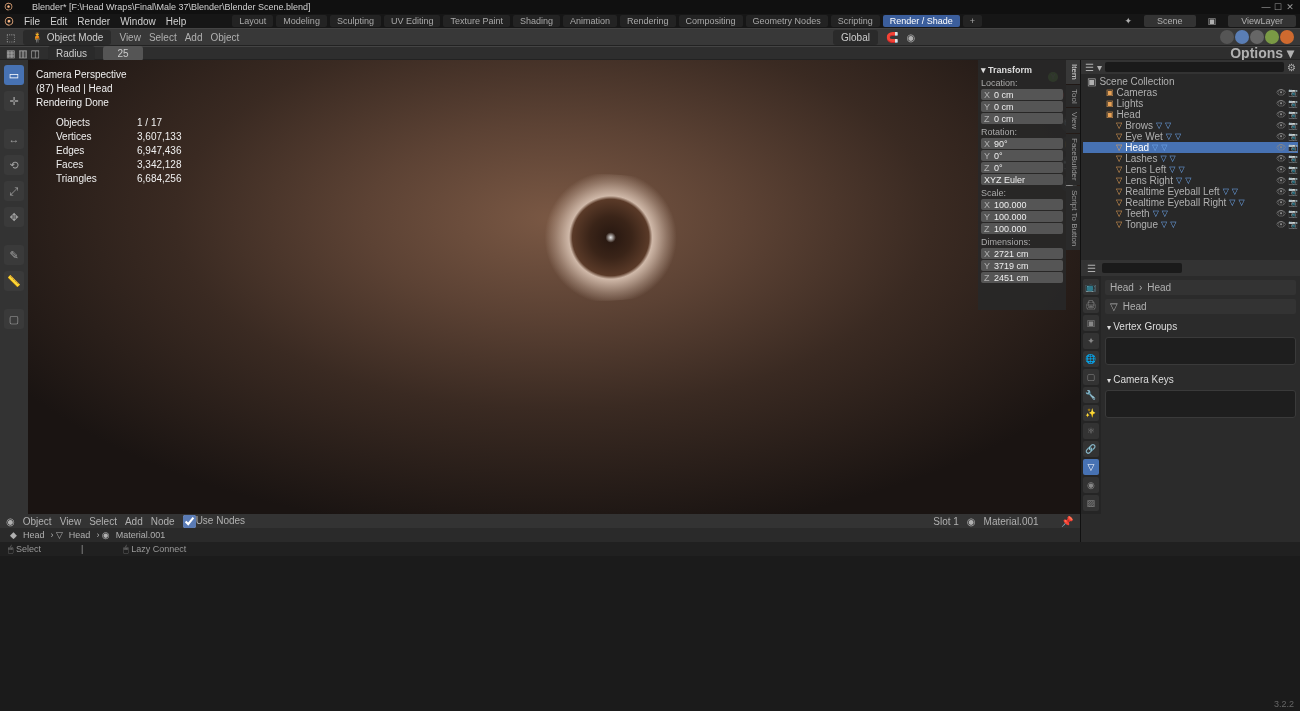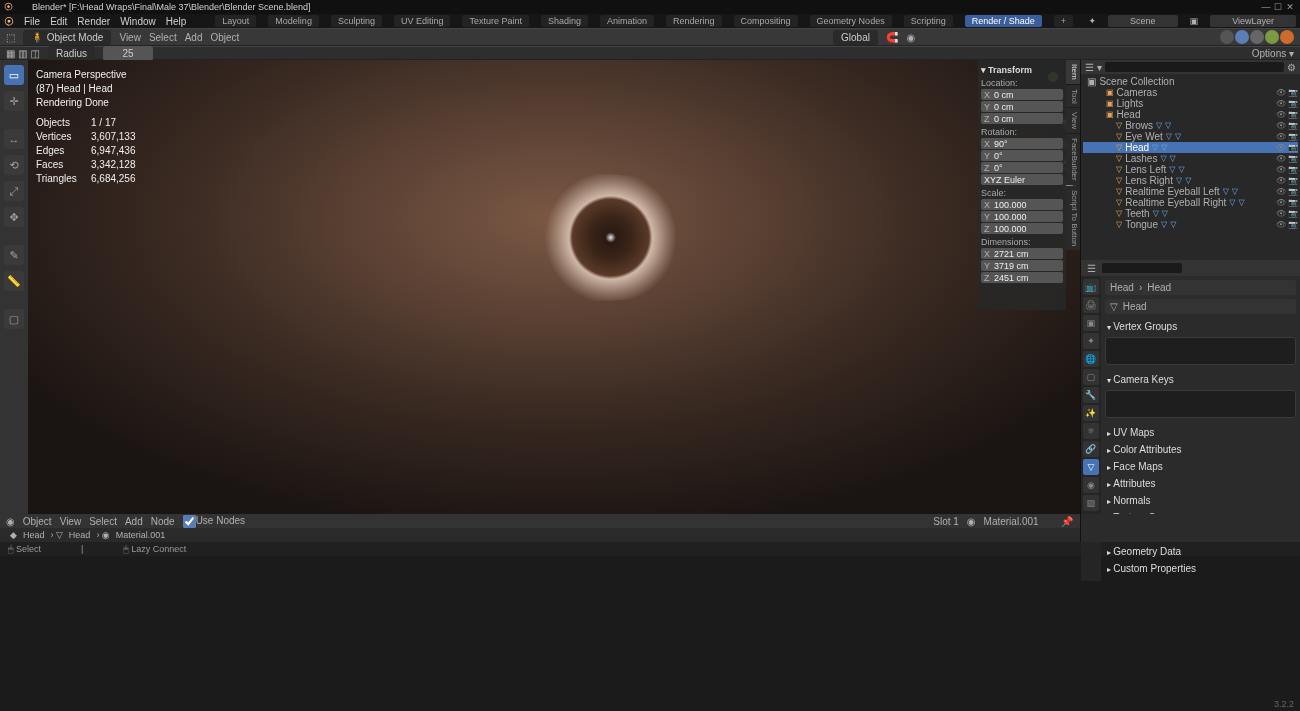--- a/index.html
+++ b/index.html
@@ -3,35 +3,35 @@
 <meta charset="utf-8">
 <style>
 * { margin: 0; padding: 0; box-sizing: border-box; font-family: -apple-system, "Segoe UI", sans-serif; }
 body { background: #1b1b1b; color: #b0b0b0; font-size: 10px; overflow: hidden; width: 1300px; height: 711px; }
 .titlebar { height: 14px; background: #101010; color: #d0d0d0; display: flex; align-items: center; padding: 0 4px; font-size: 9px; }
 .titlebar .spacer { flex: 1; }
 .win-btns span { display:inline-block; width:12px; text-align:center; color:#999; }
 .topbar { height: 14px; background: #161616; display: flex; align-items: center; padding: 0 4px; gap: 10px; font-size: 10px; }
 .topbar .logo { color: #fb8; }
 .topbar .menu-item { color: #d0d0d0; }
-.workspaces { flex:1; display:flex; gap:12px; margin-left:19px; }
+.workspaces { flex:1; display:flex; gap:3px; margin-left:36px; }
 .workspaces .ws { background:#232323; color:#a8a8a8; padding:1px 7px; border-radius:2px; font-size:9px; }
 .workspaces .ws.active { background:#3b5e9c; color:#fff; }
 .topbar-right { display:flex; gap:12px; font-size:9px; color:#b0b0b0; align-items:center;}
-.hdr-field{ background:#333; padding:1px 22px; border-radius:2px; }
+.hdr-field{ background:#333; padding:1px 13px; border-radius:2px; }
 .toolrow { height:18px; background:#383838; display:flex; align-items:center; gap:8px; padding:0 6px; font-size:10px; border-top:1px solid #444; border-bottom:1px solid #222;}
 .toolrow .dropdown{ background:#2a2a2a; padding:2px 8px; border-radius:3px; color:#ccc;}
 .main { display:flex; height: 454px; }
 .left-tool-strip { width:28px; background:#333; display:flex; flex-direction:column; align-items:center; gap:6px; padding-top:5px;}
 .left-tool-strip .tl{ width:20px; height:20px; background:#3a3a3a; border-radius:3px; display:flex; align-items:center; justify-content:center; font-size:11px; color:#a0a0a0;}
 .left-tool-strip .tl.active{ background:#4772b3; color:#fff;}
 .viewport { flex:1; position:relative; background: radial-gradient(ellipse 60% 70% at 50% 35%, #7a5844 0%, #5c4234 30%, #3a2a22 60%, #1a1412 100%); overflow:hidden;}
 .viewport::before{ content:""; position:absolute; left:40%; top:25%; width:28%; height:28%; background: radial-gradient(circle at 55% 50%, #e8e8e8 0%, #2b1a12 3%, #3a2418 12%, #5a3a28 22%, #cfb8a8 24%, rgba(207,184,168,0.4) 32%, transparent 38%); border-radius:50%;}
 .overlay-stats{ position:absolute; left:8px; top:8px; font-size:10px; color:#f0f0f0; line-height:1.4;}
-.overlay-stats .row{ display:flex; gap:0;}
+.overlay-stats .row{ display:flex; gap:26px;margin-left:20px;}
 .overlay-stats .k{ width:55px;}
 .gizmo { position:absolute; right:16px; top:12px; width:40px; height:40px;}
 .gizmo .ax{ position:absolute; width:10px; height:10px; border-radius:50%; font-size:7px; text-align:center; line-height:10px;}
 .gizmo .y{ background:#6ac43a; left:24px; top:0;} .gizmo .z{ background:#3a8ff0; left:15px; top:30;}
 .gizmo .x{ background:#e84f4f; left:30px; top:18px;}
 .viewport-buttons{ position:absolute; right:3px; top:56px; display:flex; flex-direction:column; gap:4px;}
 .viewport-buttons span{ width:16px; height:16px; background:#3a3a3a; border-radius:50%; display:flex; align-items:center; justify-content:center; font-size:9px; color:#aaa;}
 .N-panel{ position:absolute; right:0; top:0; width:98px; height:200px; background:rgba(40,40,40,0.9); font-size:9px; padding:3px;}
 .N-panel .sec-title{ color:#ddd; font-weight:700; margin:2px 0;}
 .N-panel .sub{ color:#aaa; margin-top:3px;}
@@ -131,23 +131,23 @@
     <span style="width:14px;height:14px;border-radius:50%;background:#555;"></span>
     <span style="width:14px;height:14px;border-radius:50%;background:#5a7eb5;"></span>
     <span style="width:14px;height:14px;border-radius:50%;background:#666;"></span>
     <span style="width:14px;height:14px;border-radius:50%;background:#7a9a45;"></span>
     <span style="width:14px;height:14px;border-radius:50%;background:#cf6a2f;"></span>
   </span>
 </div>
 <div class="toolrow" style="height:14px;background:#2e2e2e;">
   <span>▦ ▥ ◫</span>
   <span class="dropdown">Radius</span>
-  <span class="dropdown" style="background:#555;width:50px;text-align:center;">25</span>
+  <span class="dropdown" style="background:#555;width:40px;text-align:center;">25</span>
   <span style="flex:1"></span>
-  <span style="font-size:10px;">Options ▾</span>
+  <span style="font-size:14px;font-weight:bold;">Options ▾</span>
 </div>
 
 <div class="main">
 
   <div class="left-tool-strip">
     <div class="tl active">▭</div>
     <div class="tl">✛</div>
     <div style="height:6px;"></div>
     <div class="tl">↔</div>
     <div class="tl">⟲</div>
@@ -452,31 +452,20 @@
         <div class="props-content">
           <div class="crumb">
             <span>Head</span> › 
             <span>Head</span>
           </div>
           <div class="namebox">▽ <span>Head</span></div>
           <div class="section-h open">Vertex Groups</div>
           <div class="empty-box"></div>
           <div class="section-h open">Camera Keys</div>
           <div class="empty-box"></div>
-          <div id="prop-sections">
-              <div class="section-h">UV Maps</div>
-              <div class="section-h">Color Attributes</div>
-              <div class="section-h">Face Maps</div>
-              <div class="section-h">Attributes</div>
-              <div class="section-h">Normals</div>
-              <div class="section-h">Texture Space</div>
-              <div class="section-h">Remesh</div>
-              <div class="section-h">Geometry Data</div>
-              <div class="section-h">Custom Properties</div>
-            </div>
         </div>
       </div>
     </div>
   </div>
 </div>
 
 <div class="footer">
   <div class="node-side">
     <div class="node-hdr">
       <span>◉</span>

